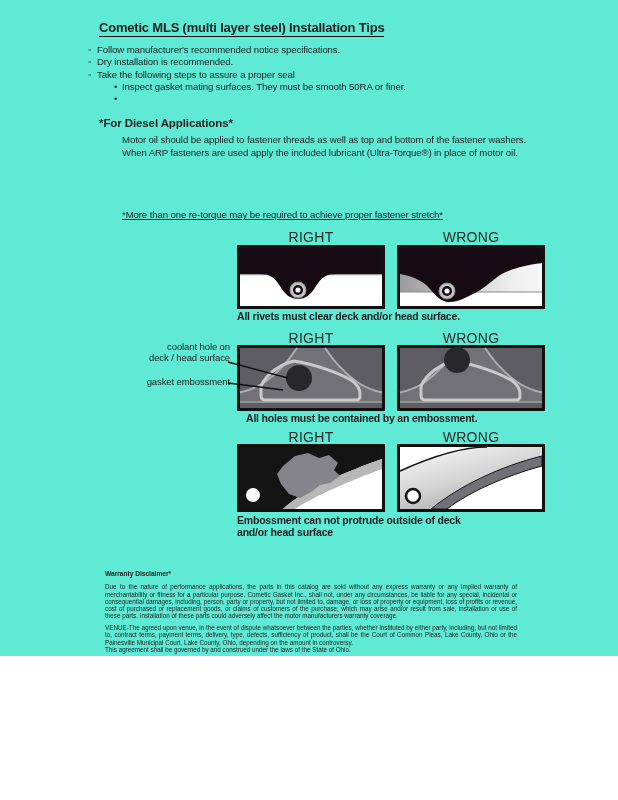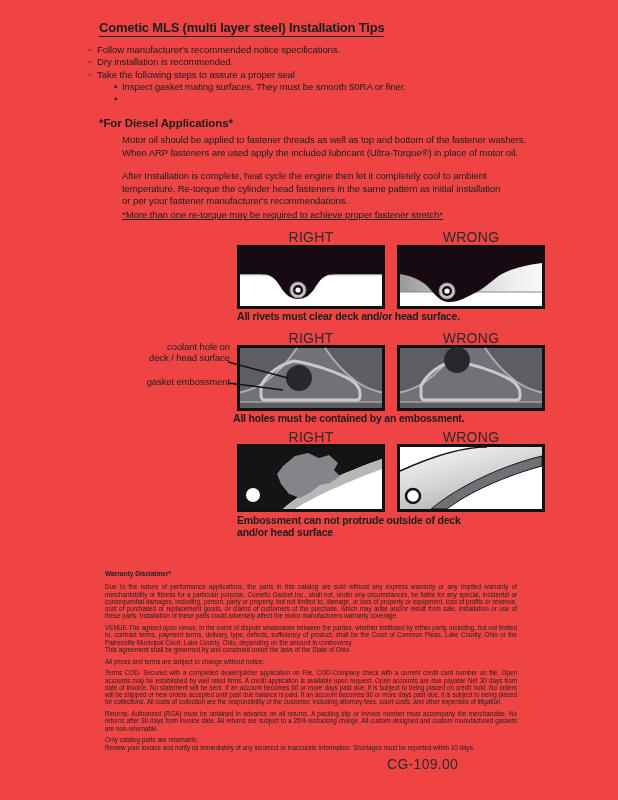--- a/index.html
+++ b/index.html
@@ -1,18 +1,18 @@
 <!DOCTYPE html>
 <html><head>
 <meta charset="utf-8">
 <style>
   * { margin:0; padding:0; box-sizing:border-box; }
   html,body { background:#ffffff; }
   body { font-family:"Liberation Sans", sans-serif; color:#1d1d1f; }
-  .page { position:relative; width:618px; height:800px; background:#ef4444; overflow:hidden; }
+  .page { position:relative; width:618px; height:656px; background:#5eead4; overflow:hidden; }
   .abs { position:absolute; }
   .pre { white-space:pre-line; }
 
   .title { left:99px; top:20px; font-size:13px; font-weight:bold; letter-spacing:-0.2px;
            border-bottom:1.6px solid #111; padding-bottom:1px; display:inline-block; }
 
   .bullets { left:88px; top:44px; font-size:9.6px; line-height:12.3px; letter-spacing:-0.1px; width:460px; }
   .brow { display:flex; }
   .brow .mk { width:9px; flex:0 0 9px; }
   .brow.sub { margin-left:26px; }
@@ -61,23 +61,20 @@
       <span>Inspect gasket mating surfaces.  They must be smooth 50RA or finer.</span>
     </div>
     <div class="brow sub">
       <span class="mk">•</span>
     </div>
   </div>
 
   <div class="abs h-diesel">*For Diesel Applications*</div>
   <div class="abs body-p p1 pre">Motor oil should be applied to fastener threads as well as top and bottom of the fastener washers.
 When ARP fasteners are used apply the included lubricant (Ultra-Torque®) in place of motor oil.</div>
-  <div class="abs body-p p2 pre">After Installation is complete, heat cycle the engine then let it completely cool to ambient
-temperature. Re-torque the cylinder head fasteners in the same pattern as initial installation
-or per your fastener manufacturer's recommendations.</div>
   <div class="abs body-p note">*More than one re-torque may be required to achieve proper fastener stretch*</div>
 
   <div class="abs figlabel" style="left:237px; top:229px;">RIGHT</div>
   <div class="abs figlabel" style="left:397px; top:229px;">WRONG</div>
 
   <svg class="abs" style="left:237px; top:245px;" width="148" height="64" viewBox="0 0 148 64">
     <rect x="1.5" y="1.5" width="145" height="61" fill="#ffffff" stroke="#111111" stroke-width="3"></rect>
     <path d="M3,22.5 C20,25.5 33,28 46,29 L3,29 Z" fill="#b4b4b4"></path>
     <path d="M145,22.5 C130,25.5 117,28 104,29 L145,29 Z" fill="#b4b4b4"></path>
     <path d="M3,29.6 H145" stroke="#9a9a9a" stroke-width="1.1"></path>
@@ -137,21 +134,21 @@
     <path d="M3,57 H145" stroke="#a3a3a5" stroke-width="1.5"></path>
     <path d="M24,50 L24,41 C30,28 44,19 57,16 C76,19 100,27 114,35 C120,39 123,43 123,49 L123,51 Q123,55 119,55 L28,55 Q24,55 24,50 Z" fill="none" stroke="#c9c9cb" stroke-width="3" stroke-linejoin="round"></path>
     <circle cx="60" cy="15" r="13" fill="#28282c"></circle>
   </svg>
 
   <svg class="abs" style="left:226px; top:352px;" width="80" height="48" viewBox="0 0 80 48">
     <path d="M2,10 L62,26" stroke="#111111" stroke-width="1.4" fill="none"></path>
     <path d="M2,31 L57,38" stroke="#111111" stroke-width="1.4" fill="none"></path>
   </svg>
 
-  <div class="abs caption" style="left:233px; top:413px;">All holes must be contained by an embossment.</div>
+  <div class="abs caption" style="left:246px; top:413px;">All holes must be contained by an embossment.</div>
 
   <div class="abs figlabel" style="left:237px; top:429px;">RIGHT</div>
   <div class="abs figlabel" style="left:397px; top:429px;">WRONG</div>
 
   <svg class="abs" style="left:237px; top:444px;" width="148" height="68" viewBox="0 0 148 68">
     <rect x="1.5" y="1.5" width="145" height="65" fill="#ffffff" stroke="#111111" stroke-width="3"></rect>
     <path d="M3,3 H145 V15 C108,28 66,46 46,65 L3,65 Z" fill="#141414"></path>
     <path d="M46,65 C66,46 108,28 145,15 L145,25 C112,37 76,53 58,65 Z" fill="#b7b7b7"></path>
     <path d="M46,22 L58,12 L71,9 L82,14 L92,11 L101,19 L97,26 L103,32 L93,39 L83,41 L74,48 L63,54 L52,50 L44,40 L40,30 Z" fill="#84848a"></path>
     <circle cx="16" cy="51" r="7" fill="#ffffff"></circle>

